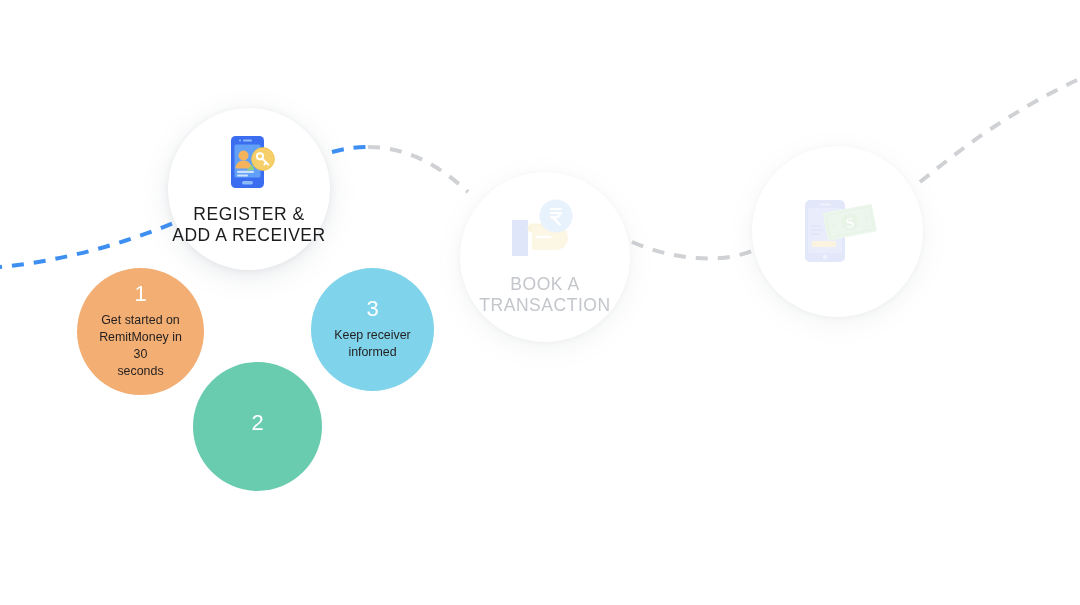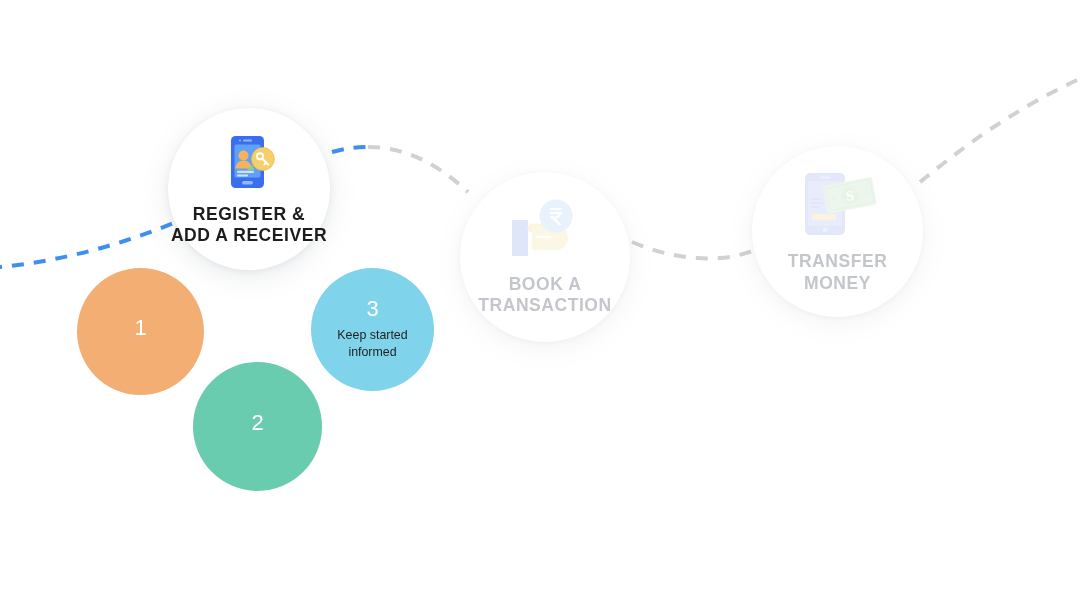--- a/index.html
+++ b/index.html
@@ -48,21 +48,21 @@
     line-height: 0;
   }
   .stage-node .node-label {
     margin-top: 10px;
     text-align: center;
     font-size: 17.5px;
     letter-spacing: 0.55px;
     line-height: 1.22;
     color: #1c1c1c;
     white-space: pre-line;
-    font-weight: 700;
+    font-weight: 400;
   }
   .stage-node.is-dim .node-label {
     color: #c3c6cb;
   }
   .stage-node.is-dim {
     box-shadow: 0 6px 24px rgba(125,135,150,0.10),
                 0 1px 5px rgba(125,135,150,0.07);
   }
   .stage-node.is-dim .node-icon {
     opacity: 0.33;
@@ -195,30 +195,32 @@
         <g transform="rotate(-11 54 27)">
           <rect x="28" y="12" width="50" height="28" rx="1.5" fill="#c9e6c8"></rect>
           <rect x="30.6" y="14.6" width="44.8" height="22.8" rx="1" fill="none" stroke="#b4dcb3" stroke-width="1.3"></rect>
           <circle cx="53" cy="26" r="8.6" fill="#b7dfb6"></circle>
           <text x="53" y="31.2" font-family="'Liberation Serif', serif" font-size="14" font-weight="bold" fill="#ffffff" text-anchor="middle">S</text>
           <circle cx="36" cy="26" r="1.8" fill="#b7dfb6"></circle>
           <circle cx="70" cy="26" r="1.8" fill="#b7dfb6"></circle>
         </g>
       </svg>
     </span>
-    <span class="node-label">TRANSFER MONEY</span>
   </div>
 
   <div class="step-bubble" id="step-1" style="background:#f2ae73">
     <span class="step-number">1</span>
+    <span class="step-text">Get started on
+RemitMoney in 30
+seconds</span>
   </div>
 
   <div class="step-bubble" id="step-2" style="background:#69ccaf">
     <span class="step-number">2</span>
   </div>
 
   <div class="step-bubble" id="step-3" style="background:#7fd3ea">
     <span class="step-number">3</span>
-    <span class="step-text">Keep started
+    <span class="step-text">Keep receiver
 informed</span>
   </div>
 
 </div>
 
 </body></html>

